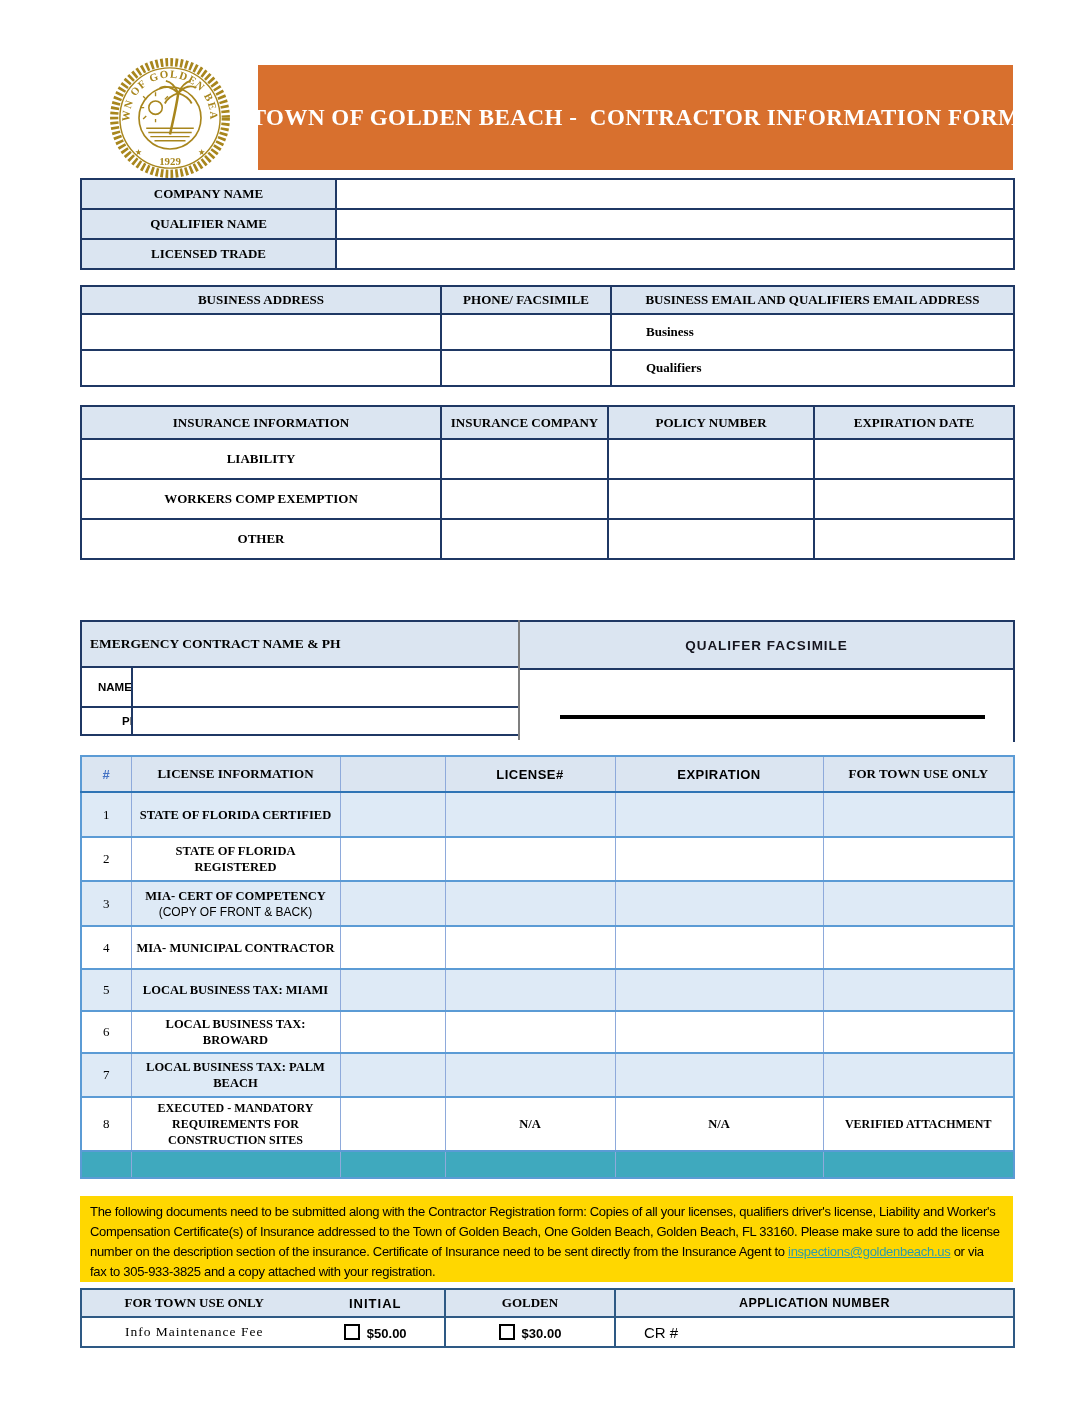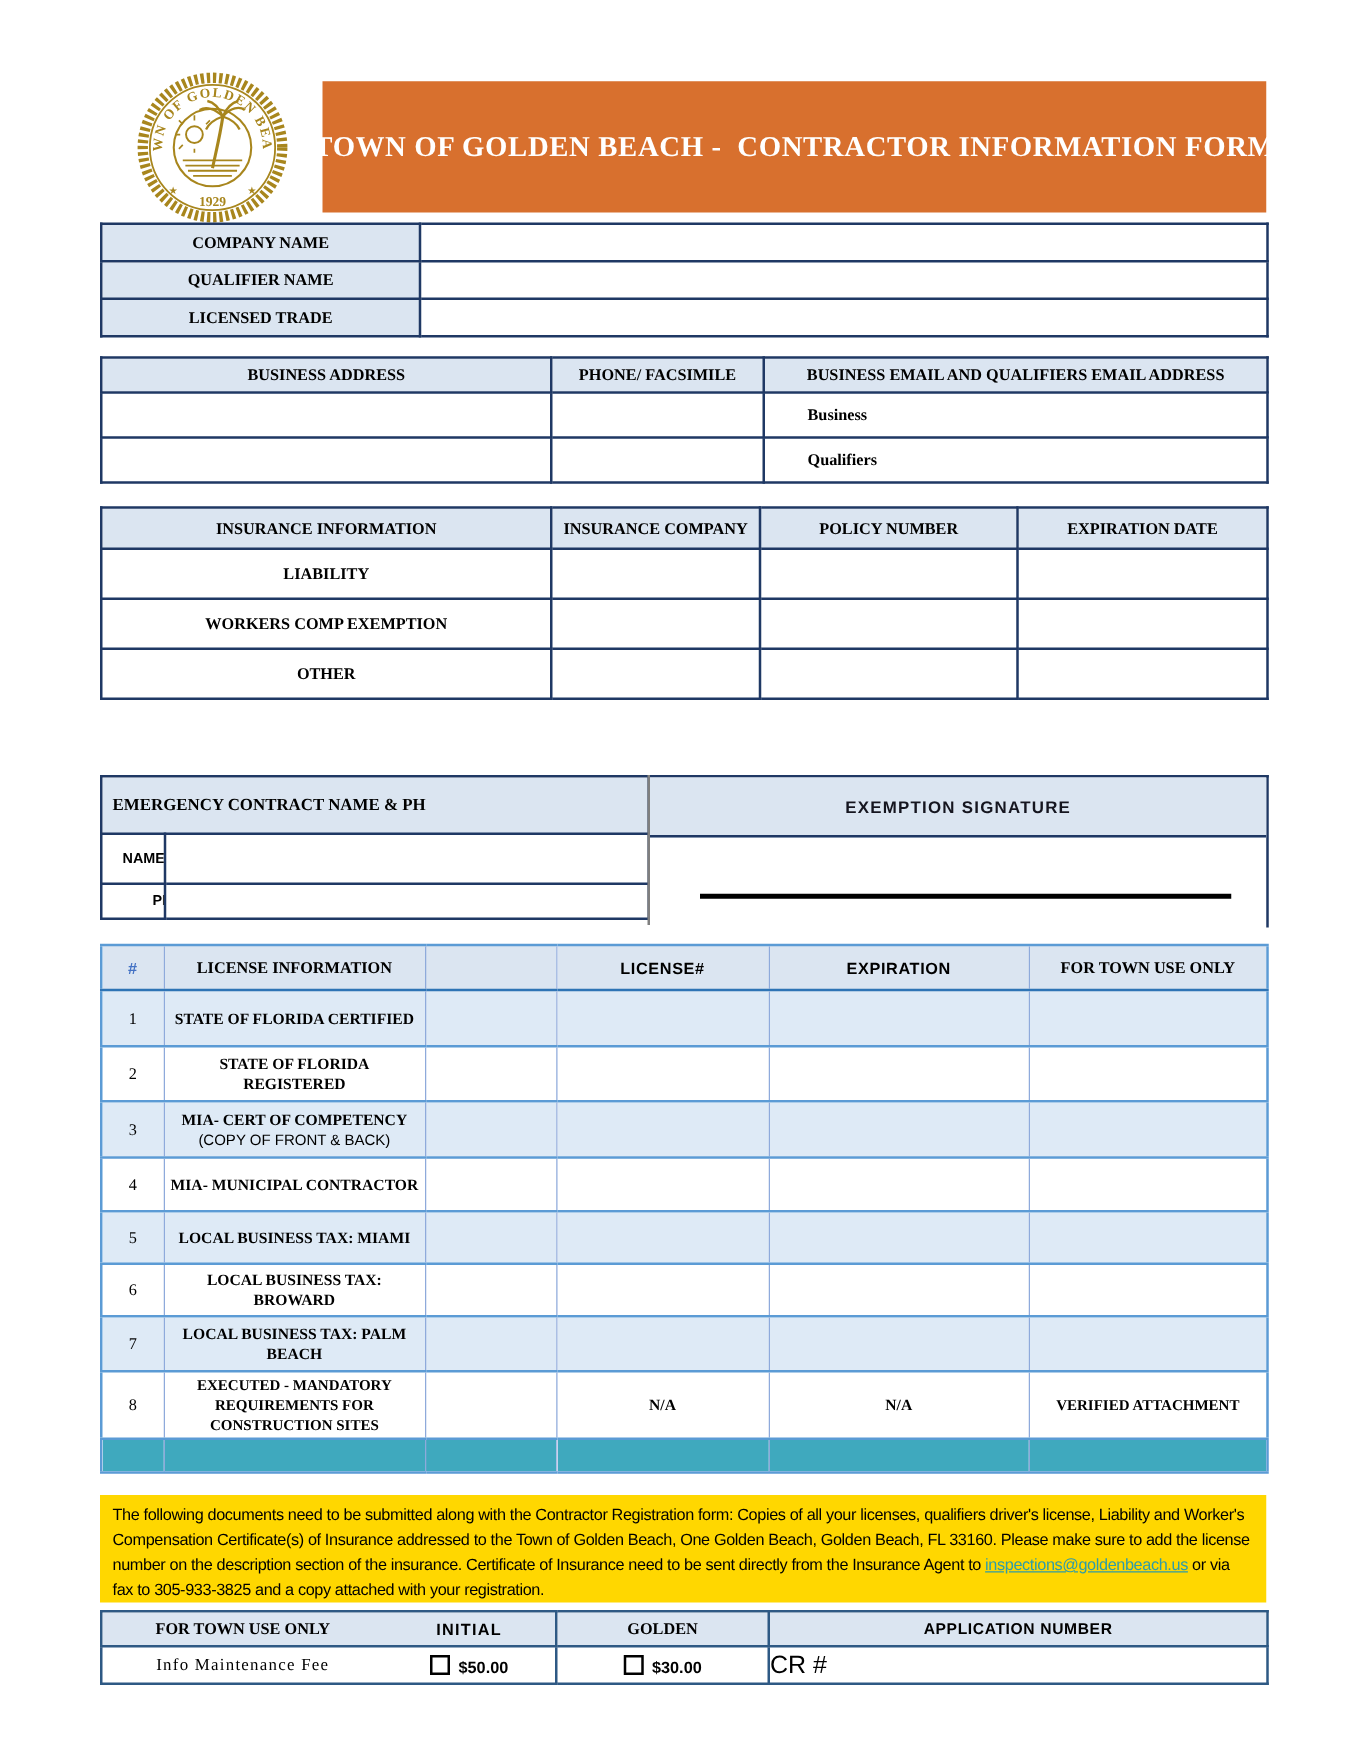--- a/index.html
+++ b/index.html
@@ -82,21 +82,21 @@
   .fee-a{flex:0 0 62%;text-align:center;font-weight:bold;font-size:13px;}
   .fee-b{flex:1;text-align:center;font-family:"Liberation Sans",sans-serif;
          font-weight:bold;font-size:13px;letter-spacing:1px;}
   .fee-label{flex:0 0 62%;text-align:center;font-size:13.5px;letter-spacing:1px;}
   .amount{font-family:"Liberation Sans",sans-serif;font-weight:bold;font-size:13px;letter-spacing:0;}
   .chkbox{display:inline-block;width:12px;height:12px;border:2px solid #000;
           vertical-align:-2px;margin-right:7px;background:#fff;}
   .renewal-head{font-weight:bold;font-size:13px;text-align:center;}
   .app-head{font-family:"Liberation Sans",sans-serif;font-weight:bold;font-size:12.5px;
             letter-spacing:.5px;text-align:center;}
-  .cr-cell{font-family:"Liberation Sans",sans-serif;font-size:20px;padding-left:0;text-align:left;}
+  .cr-cell{font-family:"Liberation Sans",sans-serif;font-size:15px;padding-left:28px;text-align:left;}
   .center-amt{text-align:center;}
 </style>
 </head>
 <body>
 
 <div class="page">
 
   <svg class="logo" width="124" height="124" viewBox="0 0 120 120">
     <circle cx="60" cy="60" r="54" fill="none" stroke="#A8861D" stroke-width="8" stroke-dasharray="2.6 2.2"></circle>
     <circle cx="60" cy="60" r="48.5" fill="none" stroke="#A8861D" stroke-width="1.4"></circle>
@@ -222,21 +222,21 @@
       <td class="em-small">NAME</td>
       <td class="valcell"></td>
     </tr>
     <tr class="em-phone">
       <td class="em-small">PHONE</td>
       <td class="valcell"></td>
     </tr>
   </tbody>
     </table>
   <div class="em-right">
-    <div class="sig-head">EXEMPTION SIGNATURE</div>
+    <div class="sig-head">QUALIFER FACSIMILE</div>
     <div class="sig-line"></div>
   </div>
   <div class="em-divider"></div>
 
   <table class="t-license">
     <colgroup>
         <col style="width:50px">
         <col style="width:209px">
         <col style="width:105px">
         <col style="width:170px">

